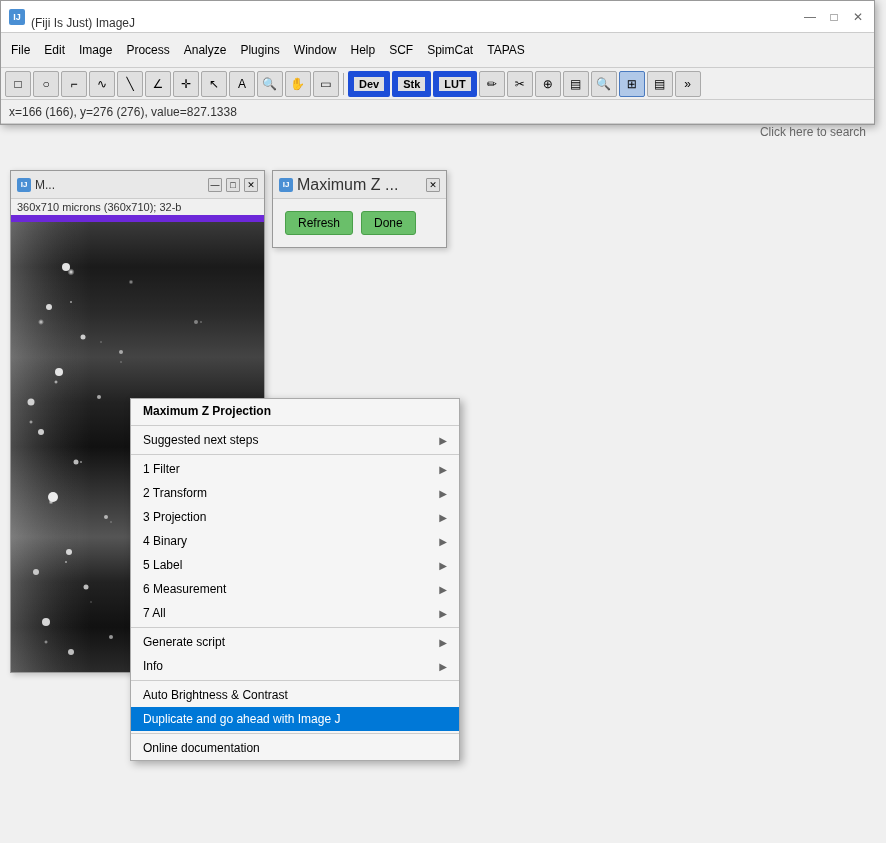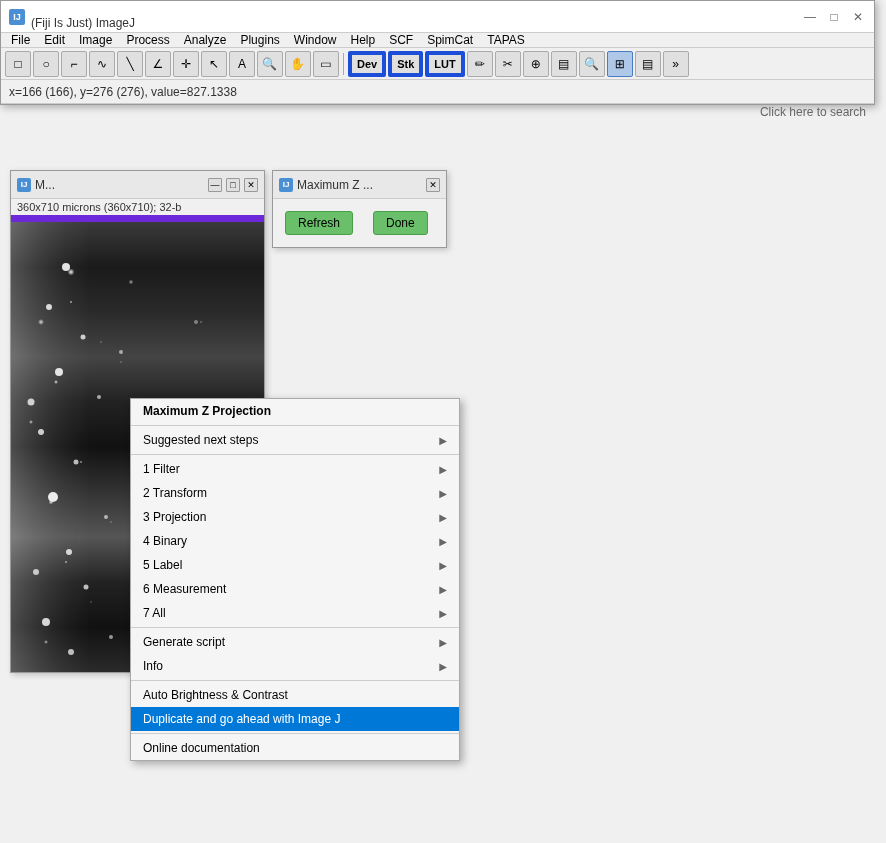--- a/index.html
+++ b/index.html
@@ -65,21 +65,21 @@
       cursor: pointer;
       font-size: 12px;
       color: #666;
       display: flex; align-items: center; justify-content: center;
       padding: 0;
     }
 
     
     .menu-bar {
       background: #f0f0f0;
-      height: 15px;
+      height: 35px;
       display: flex;
       align-items: center;
       padding: 0 4px;
       border-bottom: 1px solid #ccc;
       gap: 2px;
     }
 
     .menu-item {
       padding: 2px 6px;
       cursor: pointer;
@@ -114,21 +114,21 @@
     .tool-separator {
       width: 1px; height: 22px;
       background: #aaa;
       margin: 0 2px;
     }
 
     .tool-label-btn {
       padding: 2px 5px;
       height: 26px;
       background: #e0e0e0;
-      border: 4px solid #1d4ed8;
+      border: 6px solid #1d4ed8;
       cursor: pointer;
       font-size: 11px;
       font-weight: bold;
       border-radius: 2px;
       display: flex; align-items: center;
     }
 
     
     .status-bar {
       background: #f0f0f0;
@@ -260,21 +260,21 @@
       justify-content: space-between;
     }
 
     .maxz-title-left {
       display: flex; align-items: center; gap: 4px;
     }
 
     .maxz-content {
       padding: 12px;
       display: flex;
-      gap: 20px;
+      gap: 8px;
     }
 
     .green-btn {
       padding: 4px 12px;
       background: #6abf6a;
       border: 1px solid #4a9f4a;
       cursor: pointer;
       font-size: 12px;
       font-weight: normal;
       border-radius: 3px;
@@ -453,21 +453,21 @@
     </svg>
   </div>
 </div>
 
 <div class="maxz-window">
   <div class="maxz-title">
     <div class="maxz-title-left">
       <div class="img-title-icon">
         <span>IJ</span>
       </div>
-      <span style="font-size:12px;color:#333;">Maximum Z ...</span>
+      <span style="font-size:16px;color:#333;">Maximum Z ...</span>
     </div>
     <button class="small-win-btn close-x">✕</button>
   </div>
   <div class="maxz-content">
     <button class="green-btn">Refresh</button>
     <button class="green-btn">Done</button>
   </div>
 </div>
 
 <div class="context-menu">

